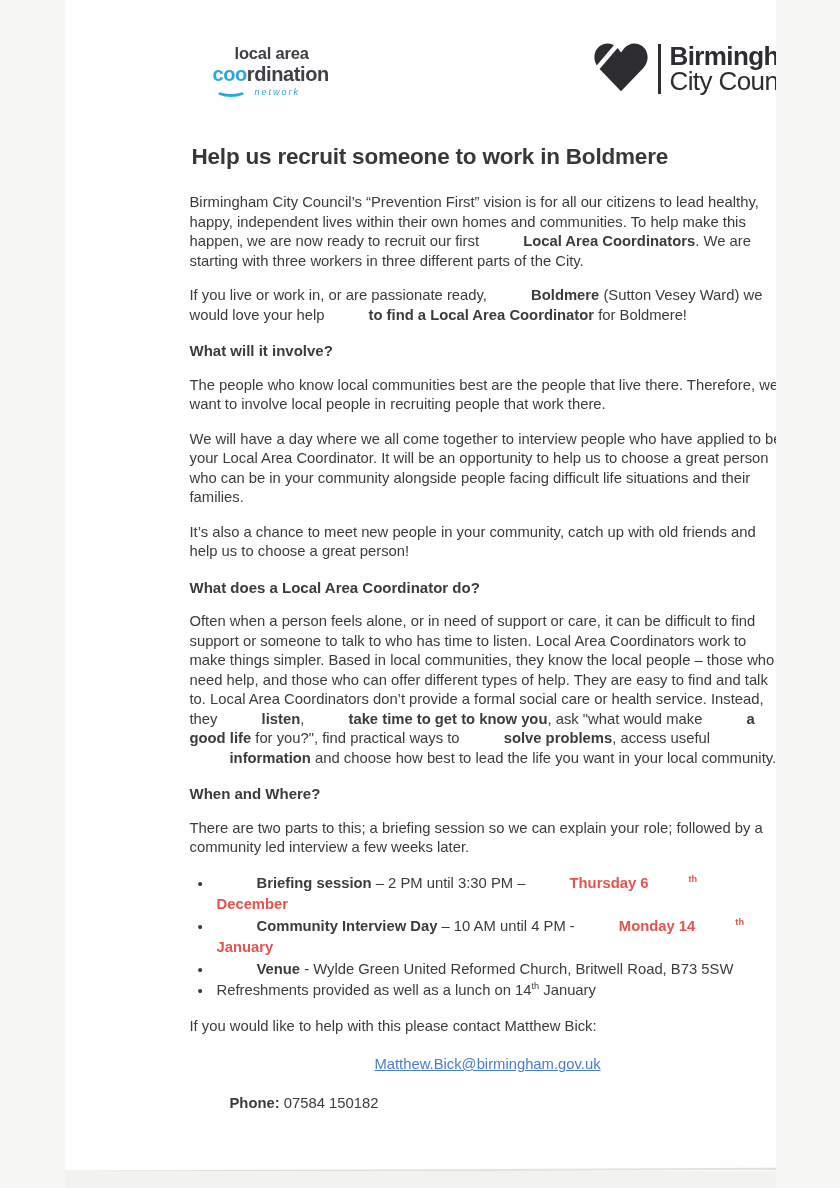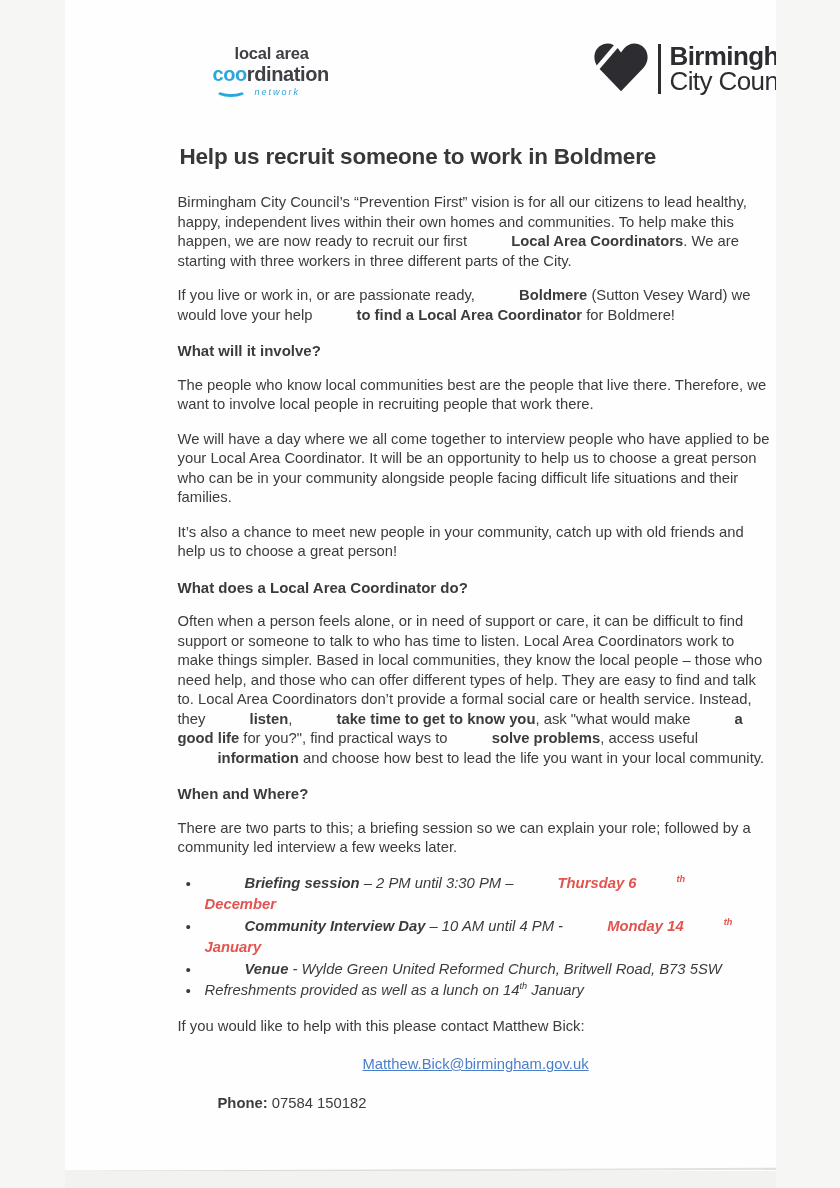--- a/index.html
+++ b/index.html
@@ -51,37 +51,37 @@
   }
   .bcc-heart{width:56px;height:54px;flex:0 0 auto;}
   .bcc-divider{width:3px;height:50px;background:var(--logo-dark);}
   .bcc-text{
     color:var(--logo-dark);
     font-size:26px;line-height:25px;letter-spacing:-0.6px;
   }
   .bcc-name{font-weight:700;}
   
   .content{
-    position:absolute;left:113px;top:143px;width:596px;
+    position:absolute;left:125px;top:143px;width:596px;
     color:var(--ink);
     font-size:14.8px;line-height:19.5px;
   }
   .doc-title{
     font-size:22.5px;line-height:27px;font-weight:700;color:#383838;
     letter-spacing:-0.2px;
     margin:0 0 23px 2px;
   }
   .para{margin:0 0 15px 0;}
   .heading{font-size:15px;font-weight:700;margin:16px 0 15px 0;}
   .b{font-weight:700;padding-left:40px;}
   .red{color:var(--red);}
   sup{font-size:62%;line-height:0;vertical-align:super;}
   ul.bullets{list-style:none;margin:0 0 15px 0;padding:0;}
   ul.bullets li{
-    position:relative;padding-left:27px;line-height:21.5px;font-style:italic;
+    position:relative;padding-left:27px;line-height:21.5px;
   }
   ul.bullets li::before{
     content:"\2022";
     position:absolute;left:8px;top:0;
     font-size:15px;
   }
   .email-line{margin:0 0 15px 0;padding-top:4px;text-align:center;}
   .email-link{
     color:var(--link);text-decoration:underline;cursor:pointer;
   }

